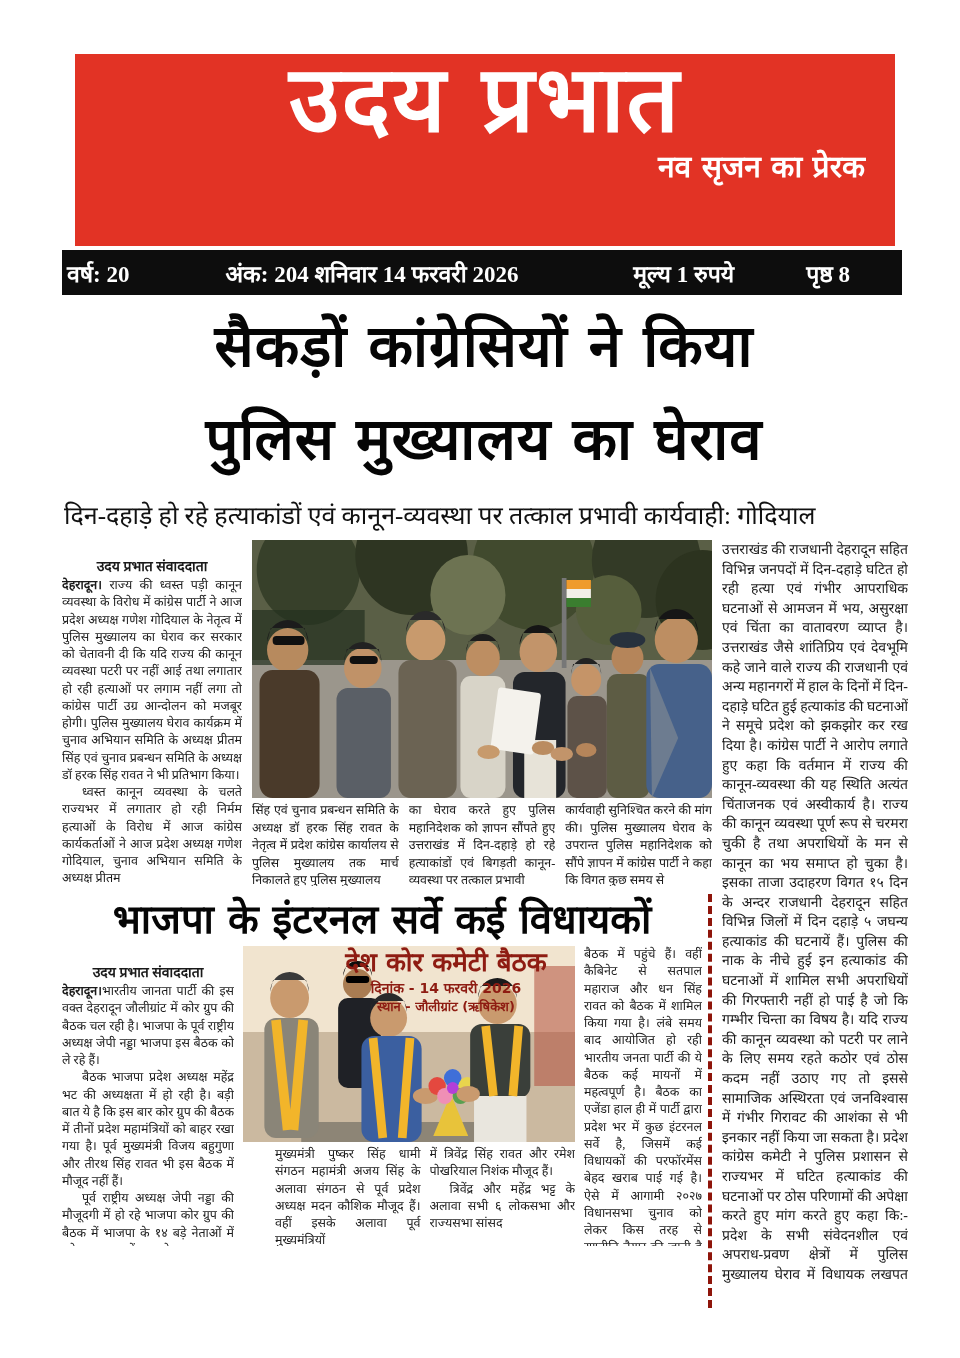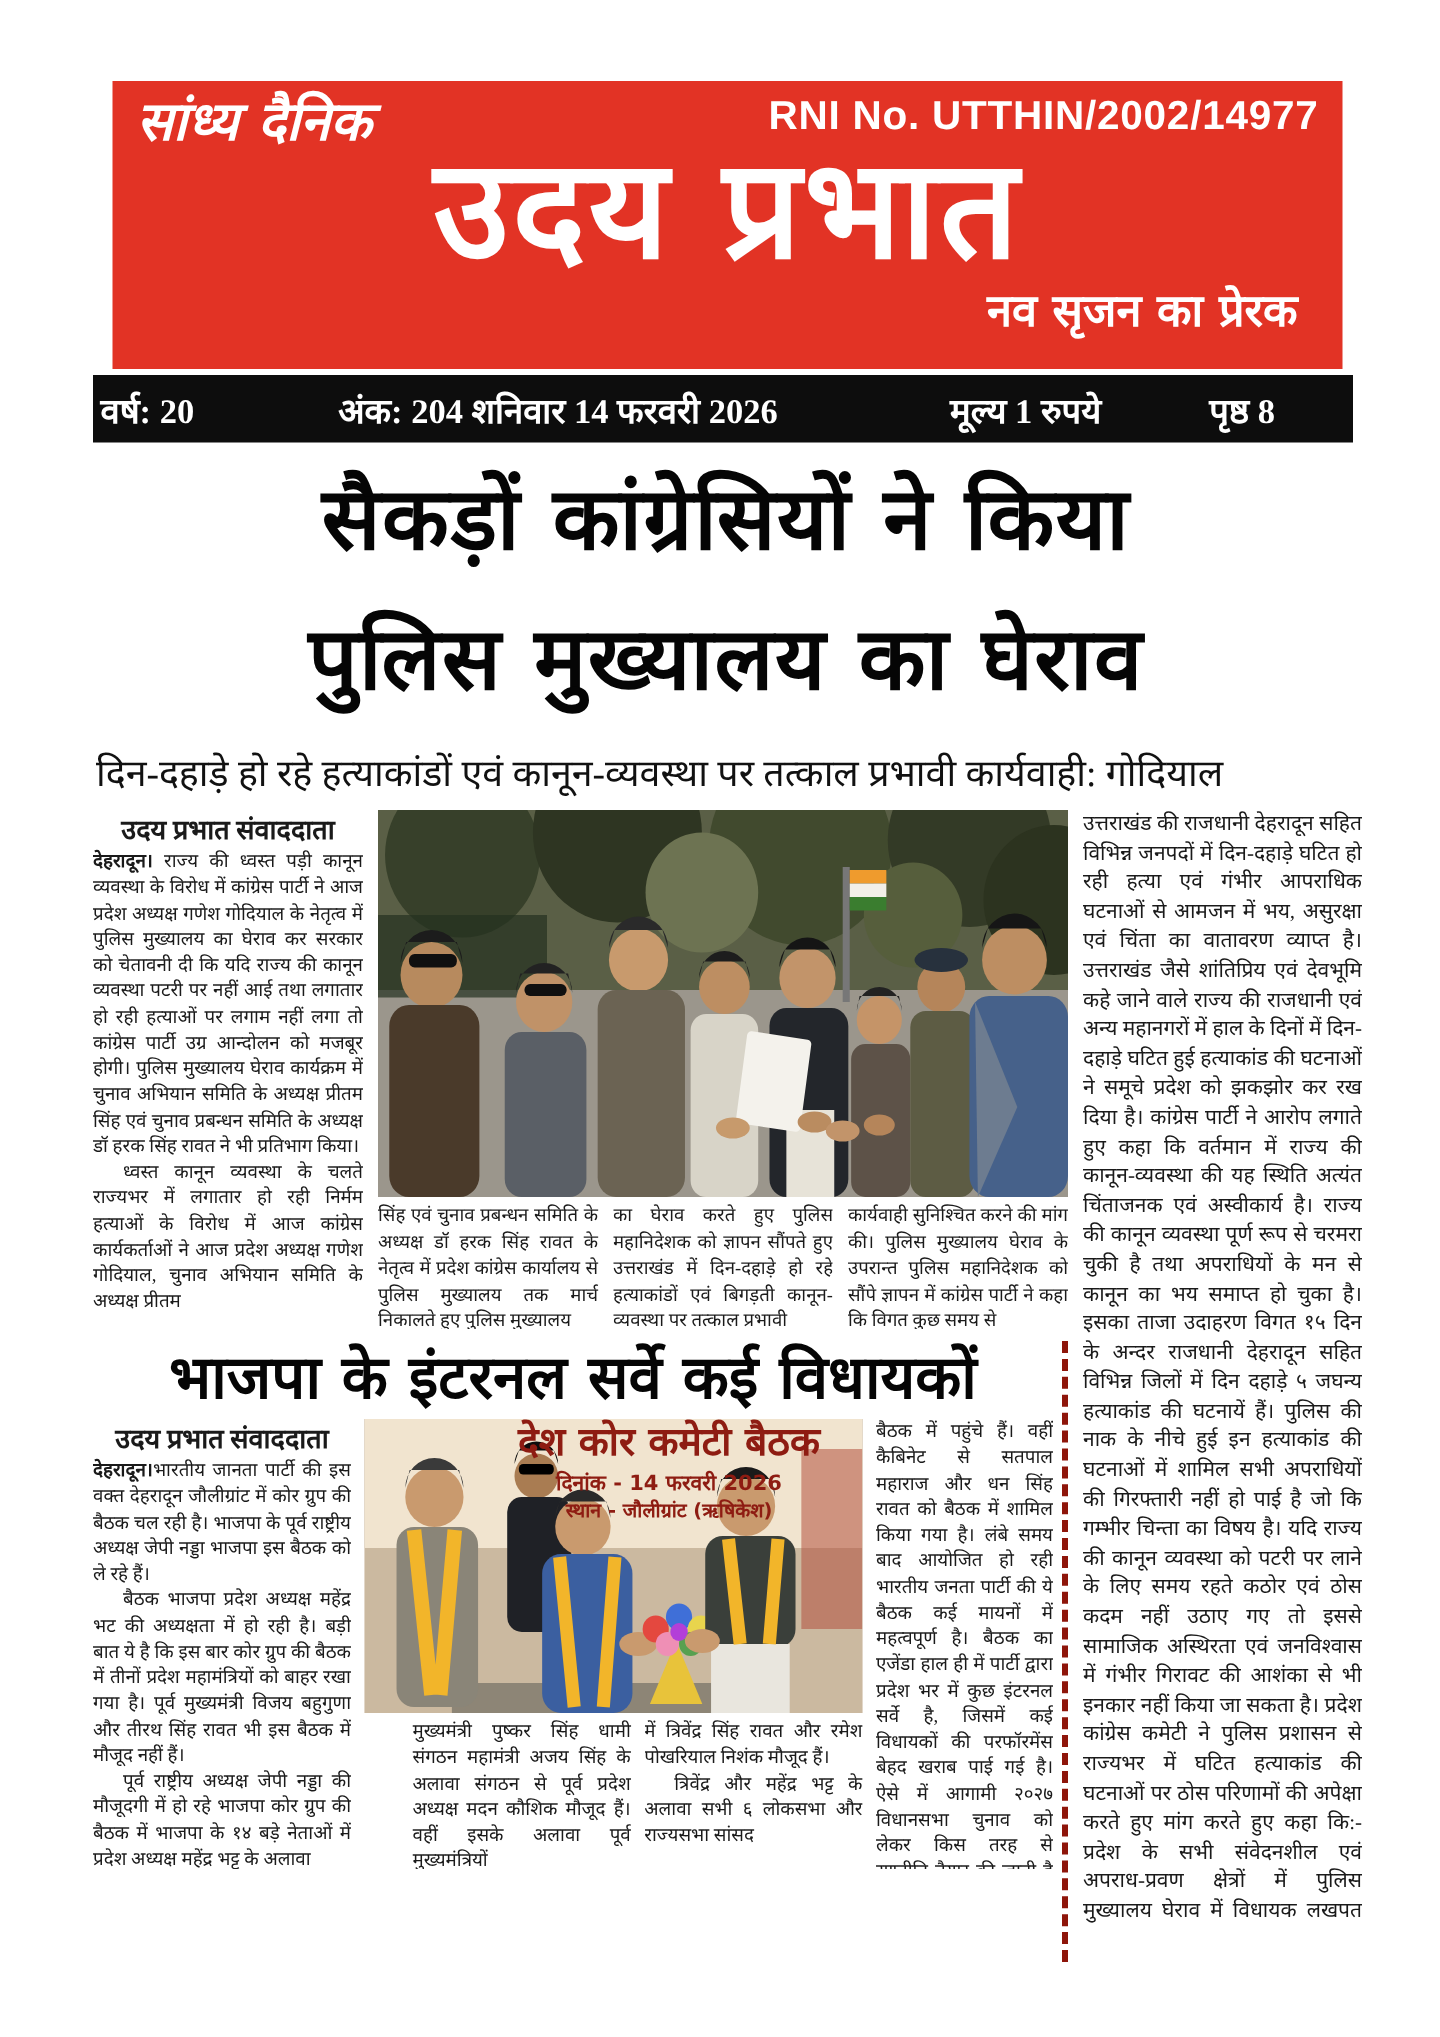--- a/index.html
+++ b/index.html
@@ -43,21 +43,21 @@
   }
   
   .bodygrid{position:absolute;left:62px;top:540px;width:846px;height:768px;display:flex;gap:10px;}
   .mainzone{width:650px;flex:0 0 650px;display:flex;flex-direction:column;}
   .a1top{display:flex;gap:10px;height:352px;flex:0 0 352px;overflow:hidden;}
   .a1col1{width:180px;flex:0 0 180px;overflow:hidden;}
   .photo-zone{flex:1;display:flex;flex-direction:column;}
   .caption-row{display:flex;gap:10px;margin-top:4px;}
   .caption-col{flex:1;font-size:12.4px;line-height:1.42;text-align:justify;overflow:hidden;height:84px;}
   
-  .byline{font-weight:bold;text-align:center;font-size:18px;margin:0 0 2px 0;}
+  .byline{font-weight:bold;text-align:center;font-size:14px;margin:16px 0 2px 0;}
   .btxt{font-size:12.5px;line-height:1.38;text-align:justify;margin:0;}
   .btxt + .btxt{text-indent:1.6em;}
   .btxt .dl{font-weight:bold;}
   
   .a1col2{flex:1;overflow:hidden;height:745px;}
   .a1col2 .btxt{font-size:14px;line-height:1.40;}
   
   .article2{
     margin-top:2px;flex:1;border-right:4px dashed #8e150a;padding-right:6px;overflow:hidden;
   }
@@ -82,24 +82,20 @@
   .banner-l1{font-size:26px;font-weight:bold;line-height:1.15;margin-top:2px;}
   .banner-l2{font-size:14px;font-weight:bold;}
   .banner-l3{font-size:13px;font-weight:bold;}
 </style>
 </head>
 <body>
 
 <div class="page">
 
   <div class="mast">
-    <div class="mast-row1">
-      <span class="edition">सांध्य दैनिक</span>
-      <span class="rni">RNI No. UTTHIN/2002/14977</span>
-    </div>
     <div class="mast-title">उदय प्रभात</div>
     <div class="mast-tagline">नव सृजन का प्रेरक</div>
   </div>
 
   <div class="infobar">
     <span class="year">वर्ष: 20</span>
     <span class="issue">अंक: 204 शनिवार 14 फरवरी 2026</span>
     <span class="price">मूल्य 1 रुपये</span>
     <span class="pages">पृष्ठ 8</span>
   </div>

